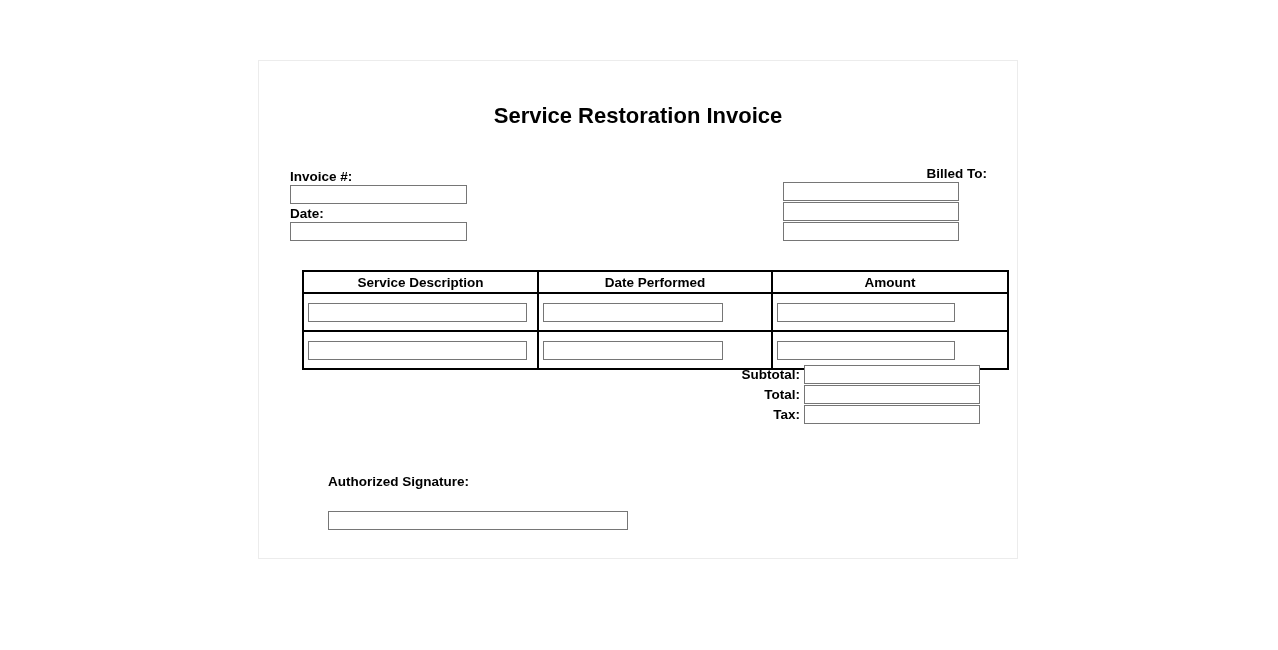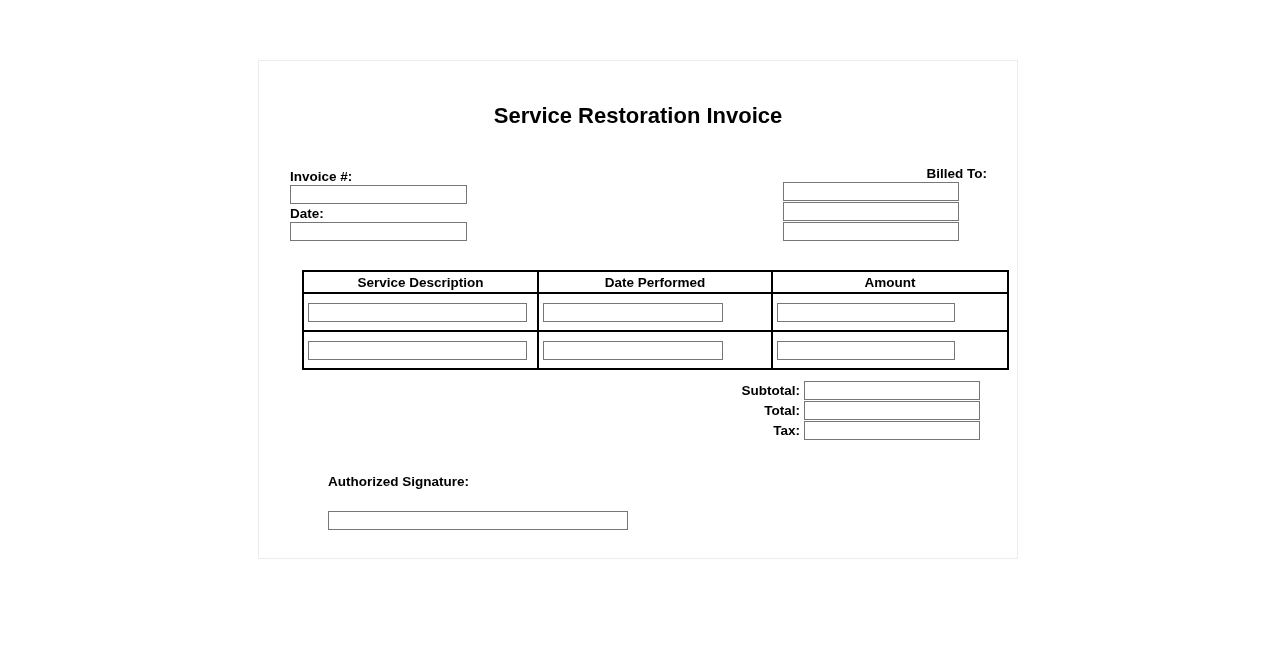--- a/index.html
+++ b/index.html
@@ -118,21 +118,21 @@
   .col-amt  { width: 234px; border-radius: 10px; }
 
   td.cell-desc input.txt { width: 219px; }
   td.cell-date input.txt { width: 180px; }
   td.cell-amt  input.txt { width: 178px; }
 
   
   .totals {
     position: absolute;
     right: 37px;
-    top: 320px;
+    top: 304px;
     width: 252px;
   }
   .totals-row {
     display: flex;
     align-items: center;
     justify-content: flex-end;
     margin-bottom: 1px;
   }
   .totals-label {
     font-size: 13.5px;

